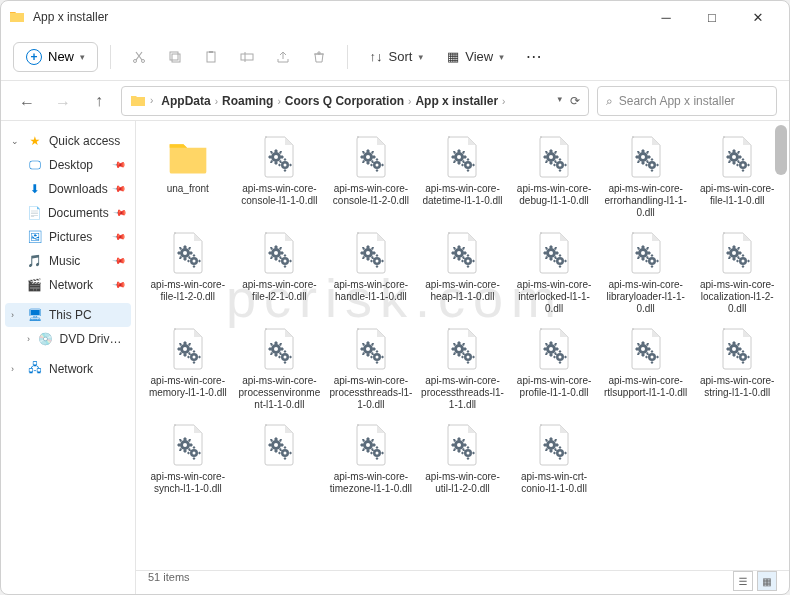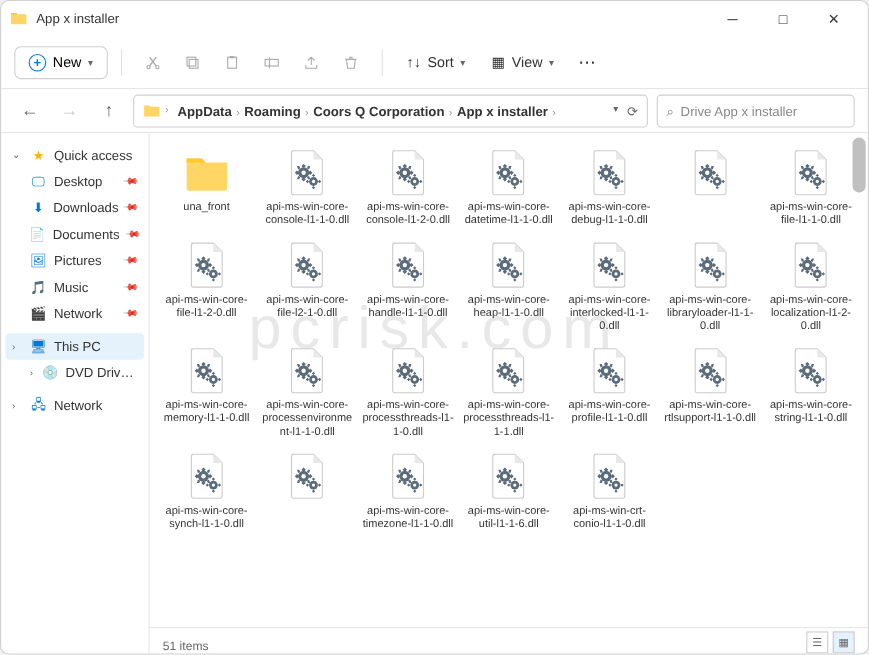--- a/index.html
+++ b/index.html
@@ -30,21 +30,21 @@
 .side-item .exp { width: 10px; font-size: 9px; color: #666; }
 .side-item .ico { width: 16px; height: 16px; display: flex; align-items: center; justify-content: center; }
 .side-item .pin { margin-left: auto; font-size: 9px; color: #888; transform: rotate(45deg); }
 .side-sel { background: #e5f1fb; }
 .side-group { margin-bottom: 6px; }
 .content { flex: 1; display: flex; flex-direction: column; overflow: hidden; }
 .files { flex: 1; padding: 8px; overflow-y: auto; display: grid; grid-template-columns: repeat(7, 1fr); gap: 2px 4px; align-content: start; position: relative; }
 .file { display: flex; flex-direction: column; align-items: center; padding: 4px 2px; cursor: pointer; border-radius: 4px; }
 .file-icon { width: 48px; height: 48px; display: flex; align-items: center; justify-content: center; margin-bottom: 2px; }
 .file-name { font-size: 10px; color: #333; text-align: center; line-height: 1.2; word-break: break-word; max-height: 36px; overflow: hidden; }
-.statusbar { height: 24px; border-top: 1px solid #e5e5e5; display: flex; align-items: flex-end; padding: 0 12px; font-size: 11px; color: #666; justify-content: space-between; }
+.statusbar { height: 24px; border-top: 1px solid #e5e5e5; display: flex; align-items: flex-start; padding: 0 12px; font-size: 11px; color: #666; justify-content: space-between; }
 .view-icons { display: flex; gap: 4px; }
 .view-icon { width: 20px; height: 20px; border: 1px solid #ccc; display: flex; align-items: center; justify-content: center; font-size: 10px; cursor: pointer; }
 .scrollbar { position: absolute; right: 2px; top: 4px; width: 12px; height: 50px; background: #c0c0c0; border-radius: 6px; }
 .watermark { position: absolute; top: 50%; left: 50%; transform: translate(-50%, -50%); font-size: 54px; color: rgba(180,180,180,0.3); pointer-events: none; font-weight: 300; letter-spacing: 8px; }
 .folder-svg { width: 44px; height: 44px; }
 .dll-svg { width: 40px; height: 44px; }
 </style>
 </head>
 <body>
 
@@ -132,21 +132,21 @@
         </svg>
       <span class="csep">›</span>
       <span id="crumbs"><span class="crumb">AppData</span><span class="csep">›</span><span class="crumb">Roaming</span><span class="csep">›</span><span class="crumb">Coors Q Corporation</span><span class="csep">›</span><span class="crumb">App x installer</span><span class="csep">›</span></span>
       <div class="addr-actions">
         <span class="chev">▾</span>
         <span>⟳</span>
       </div>
     </div>
     <div class="search">
       <span>⌕</span>
-      <span>Drive App x installer</span>
+      <span>Search App x installer</span>
     </div>
   </div>
 
   <div class="body">
     <div class="sidebar">
       <div class="side-group">
         <div class="side-item">
           <span class="exp">⌄</span>
           <span class="ico" style="color:#ffb300">★</span>
           <span>Quick access</span>
@@ -295,20 +295,21 @@
                 <g fill="#5b6b7a">
                   <circle cx="17" cy="22" r="5"></circle>
                   <path d="M17 14l2 2-2 2-2-2zM17 26l2 2-2 2-2-2zM9 22l2-2 2 2-2 2zM21 22l2-2 2 2-2 2zM11 16l2 0 1 2-2 1zM23 16l-2 0-1 2 2 1zM11 28l2 0 1-2-2-1zM23 28l-2 0-1-2 2-1z"></path>
                   <circle cx="17" cy="22" r="2" fill="#fff"></circle>
                   <circle cx="26" cy="30" r="4"></circle>
                   <path d="M26 23l1.5 1.5L26 26l-1.5-1.5zM26 34l1.5 1.5L26 37l-1.5-1.5zM19 30l1.5-1.5L22 30l-1.5 1.5zM30 30l1.5-1.5L33 30l-1.5 1.5z"></path>
                   <circle cx="26" cy="30" r="1.5" fill="#fff"></circle>
                 </g>
               </svg>
             </div>
+            <div class="file-name">api-ms-win-core-errorhandling-l1-1-0.dll</div>
           </div>
           <div class="file">
             <div class="file-icon">
               <svg class="dll-svg" viewBox="0 0 40 44">
                 <path fill="#fff" stroke="#ccc" d="M6 2h20l8 8v30a2 2 0 0 1-2 2H8a2 2 0 0 1-2-2V4a2 2 0 0 1 2-2z"></path>
                 <path fill="#e8e8e8" d="M26 2v8h8z"></path>
                 <g fill="#5b6b7a">
                   <circle cx="17" cy="22" r="5"></circle>
                   <path d="M17 14l2 2-2 2-2-2zM17 26l2 2-2 2-2-2zM9 22l2-2 2 2-2 2zM21 22l2-2 2 2-2 2zM11 16l2 0 1 2-2 1zM23 16l-2 0-1 2 2 1zM11 28l2 0 1-2-2-1zM23 28l-2 0-1-2 2-1z"></path>
                   <circle cx="17" cy="22" r="2" fill="#fff"></circle>
@@ -616,21 +617,21 @@
                 <g fill="#5b6b7a">
                   <circle cx="17" cy="22" r="5"></circle>
                   <path d="M17 14l2 2-2 2-2-2zM17 26l2 2-2 2-2-2zM9 22l2-2 2 2-2 2zM21 22l2-2 2 2-2 2zM11 16l2 0 1 2-2 1zM23 16l-2 0-1 2 2 1zM11 28l2 0 1-2-2-1zM23 28l-2 0-1-2 2-1z"></path>
                   <circle cx="17" cy="22" r="2" fill="#fff"></circle>
                   <circle cx="26" cy="30" r="4"></circle>
                   <path d="M26 23l1.5 1.5L26 26l-1.5-1.5zM26 34l1.5 1.5L26 37l-1.5-1.5zM19 30l1.5-1.5L22 30l-1.5 1.5zM30 30l1.5-1.5L33 30l-1.5 1.5z"></path>
                   <circle cx="26" cy="30" r="1.5" fill="#fff"></circle>
                 </g>
               </svg>
             </div>
-            <div class="file-name">api-ms-win-core-util-l1-1-6.dll</div>
+            <div class="file-name">api-ms-win-core-util-l1-2-0.dll</div>
           </div>
           <div class="file">
             <div class="file-icon">
               <svg class="dll-svg" viewBox="0 0 40 44">
                 <path fill="#fff" stroke="#ccc" d="M6 2h20l8 8v30a2 2 0 0 1-2 2H8a2 2 0 0 1-2-2V4a2 2 0 0 1 2-2z"></path>
                 <path fill="#e8e8e8" d="M26 2v8h8z"></path>
                 <g fill="#5b6b7a">
                   <circle cx="17" cy="22" r="5"></circle>
                   <path d="M17 14l2 2-2 2-2-2zM17 26l2 2-2 2-2-2zM9 22l2-2 2 2-2 2zM21 22l2-2 2 2-2 2zM11 16l2 0 1 2-2 1zM23 16l-2 0-1 2 2 1zM11 28l2 0 1-2-2-1zM23 28l-2 0-1-2 2-1z"></path>
                   <circle cx="17" cy="22" r="2" fill="#fff"></circle>

